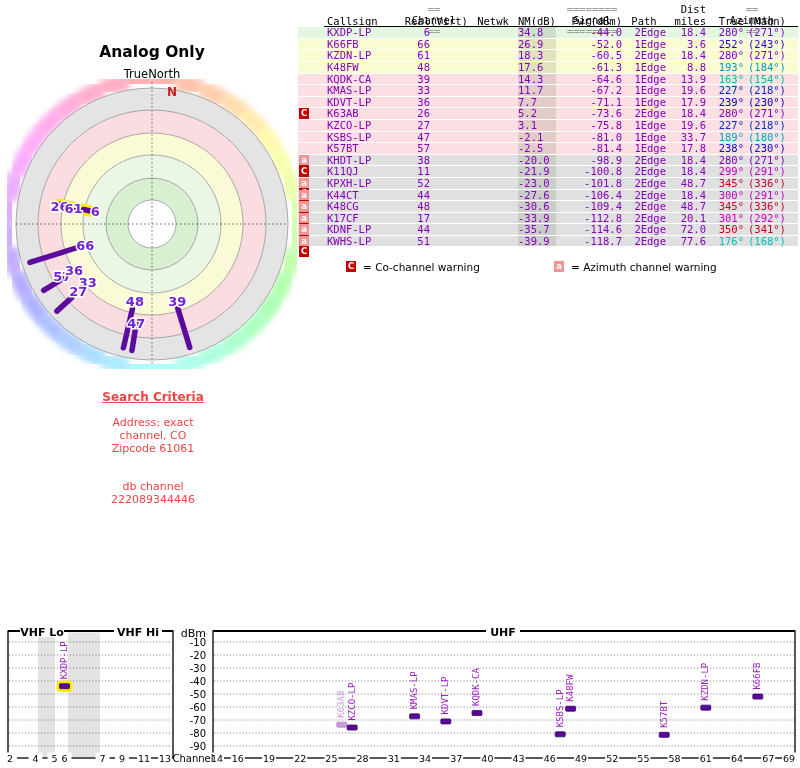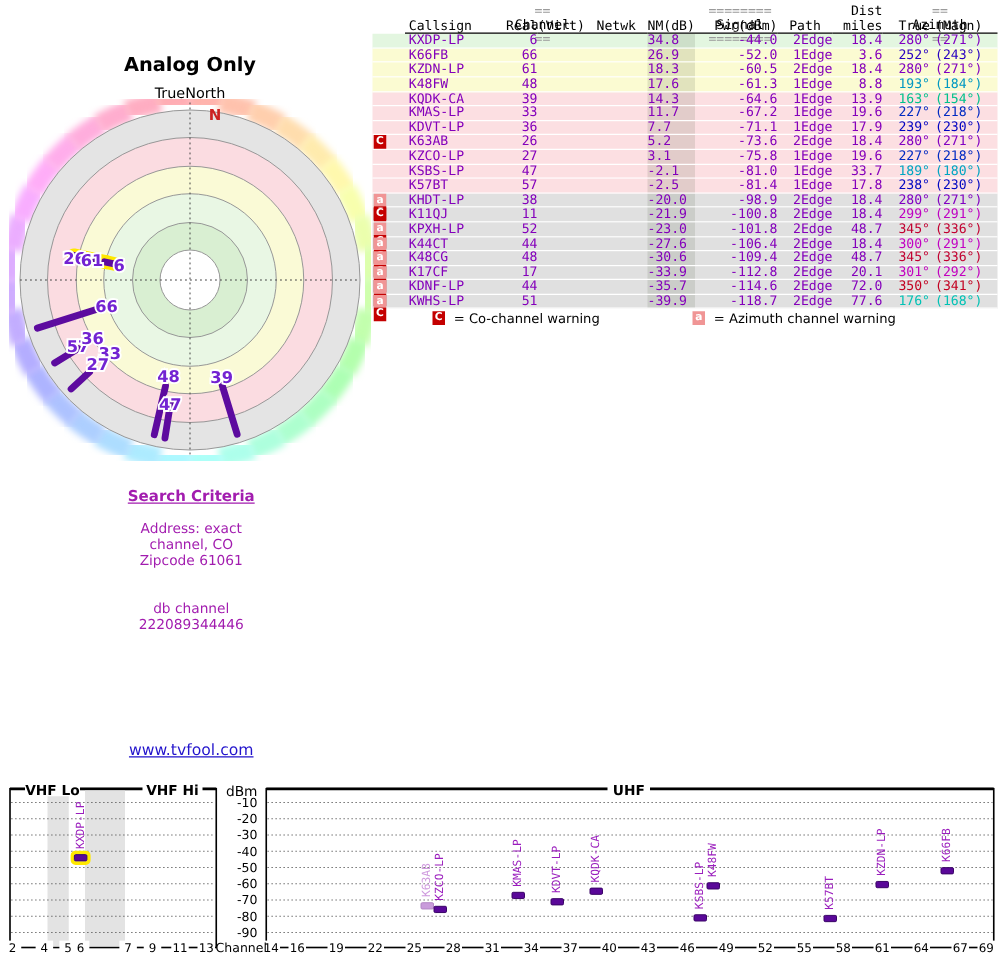--- a/index.html
+++ b/index.html
@@ -34,25 +34,25 @@
   .nmshade{background:rgba(95,105,80,0.16);}
   .wbox{display:inline-block;width:10px;height:10.5px;line-height:11px;
     font:bold 8.5px "DejaVu Sans",sans-serif;color:#fff;text-align:center;
     margin-left:1px;vertical-align:top;}
   .wc{background:#c40000;}
   .wa{background:#f09595;}
 
   
   #legend{position:absolute;left:0;top:249px;width:800px;height:14px;
     font-size:10.5px;color:#000;}
-  .litem{position:absolute;top:0;white-space:nowrap;}
+  .litem{position:absolute;top:12px;white-space:nowrap;}
   .ltext{margin-left:7px;}
 
   
-  #search{position:absolute;left:78px;top:390px;width:150px;text-align:center;color:#a21caf;}
+  #search{position:absolute;left:78px;top:390px;width:150px;text-align:center;color:#ef4444;}
   #search .sc-head{font-size:12px;font-weight:bold;text-decoration:underline;margin-bottom:12px;}
   #search .sc-line{font-size:11px;line-height:13px;}
   #search .gap{height:25px;}
 
   
   #weblink{position:absolute;left:78px;top:589px;width:150px;text-align:center;}
   #weblink a{color:#2213cc;font-size:12.5px;text-decoration:underline;cursor:pointer;}
 </style>
 </head>
 <body>
@@ -181,23 +181,20 @@
   <div id="search">
     <div class="sc-head">Search Criteria</div>
     <div class="sc-line">Address: exact</div>
     <div class="sc-line">channel, CO</div>
     <div class="sc-line">Zipcode 61061</div>
     <div class="gap"></div>
     <div class="sc-line">db channel</div>
     <div class="sc-line">222089344446</div>
   </div>
 
-  <div id="weblink">
-    <a href="#">www.tvfool.com</a>
-  </div>
 
   <svg id="chart" style="left:0;top:615px;width:800px;height:153px" viewBox="0 615 800 153">
     <g id="chartbody">
         <rect x="8" y="631" width="165" height="127" fill="none" stroke="#000" stroke-width="1.3"></rect>
         <rect x="213" y="631" width="582" height="127" fill="none" stroke="#000" stroke-width="1.3"></rect>
         <line x1="8" y1="631" x2="173" y2="631" stroke="#000" stroke-width="2.2"></line>
         <line x1="213" y1="631" x2="795" y2="631" stroke="#000" stroke-width="2.2"></line>
         <rect x="38" y="632.5" width="17" height="124.5" fill="#e3e3e3"></rect>
         <rect x="68" y="632.5" width="32" height="124.5" fill="#e3e3e3"></rect>
         <line x1="9" y1="642" x2="172" y2="642" stroke="#555" stroke-width="0.8" stroke-dasharray="1,2.2"></line>

